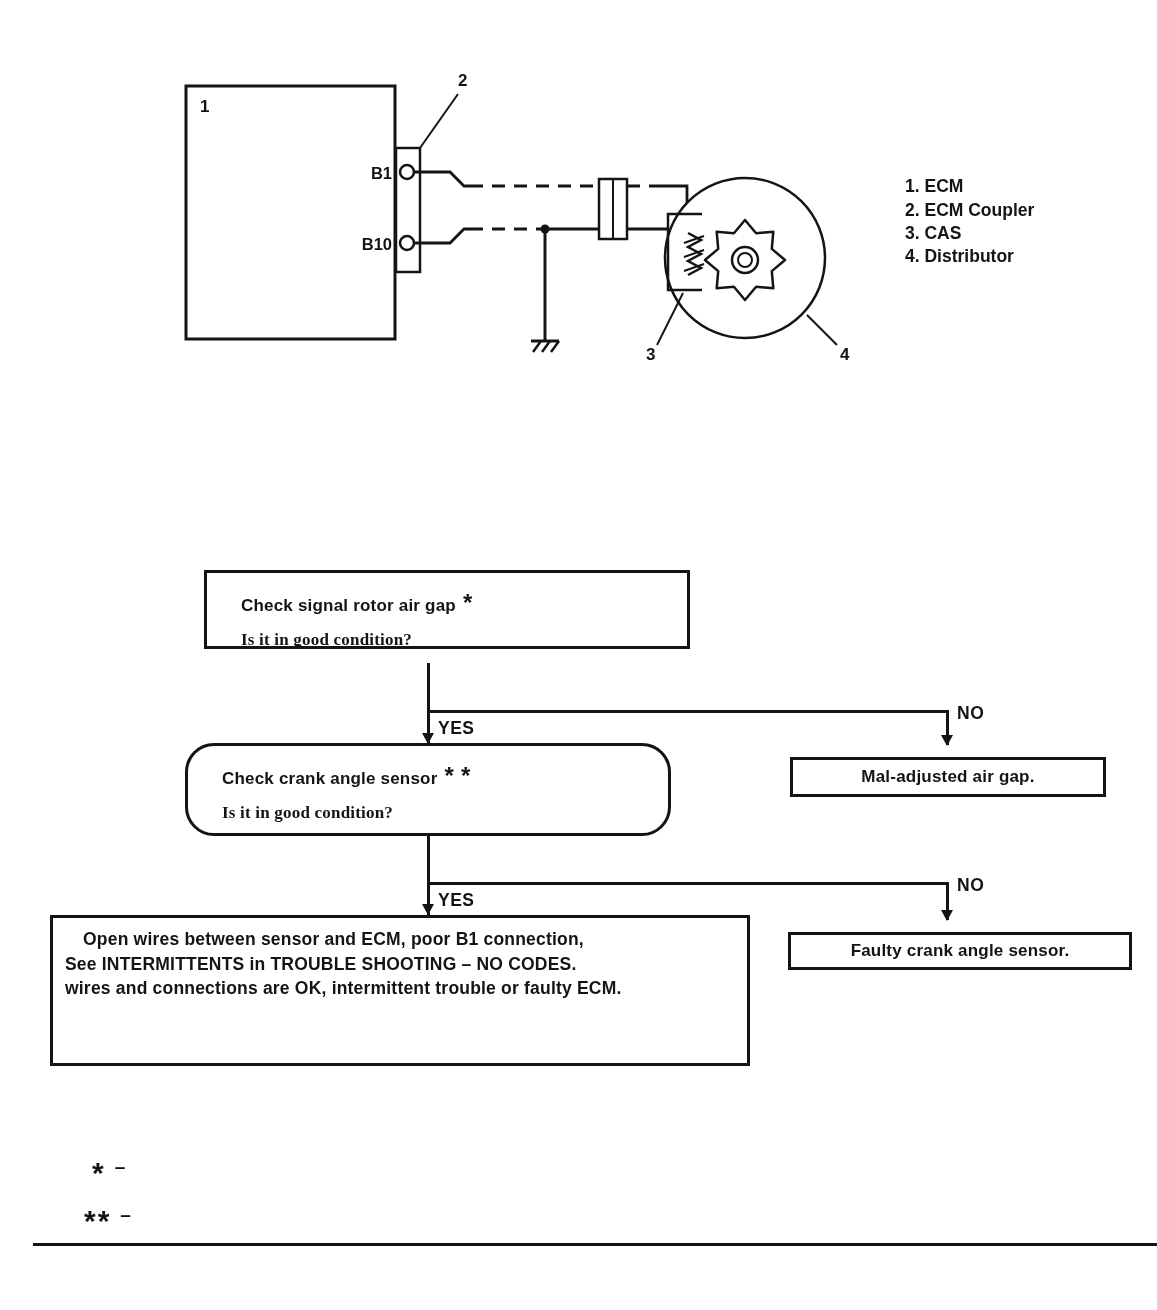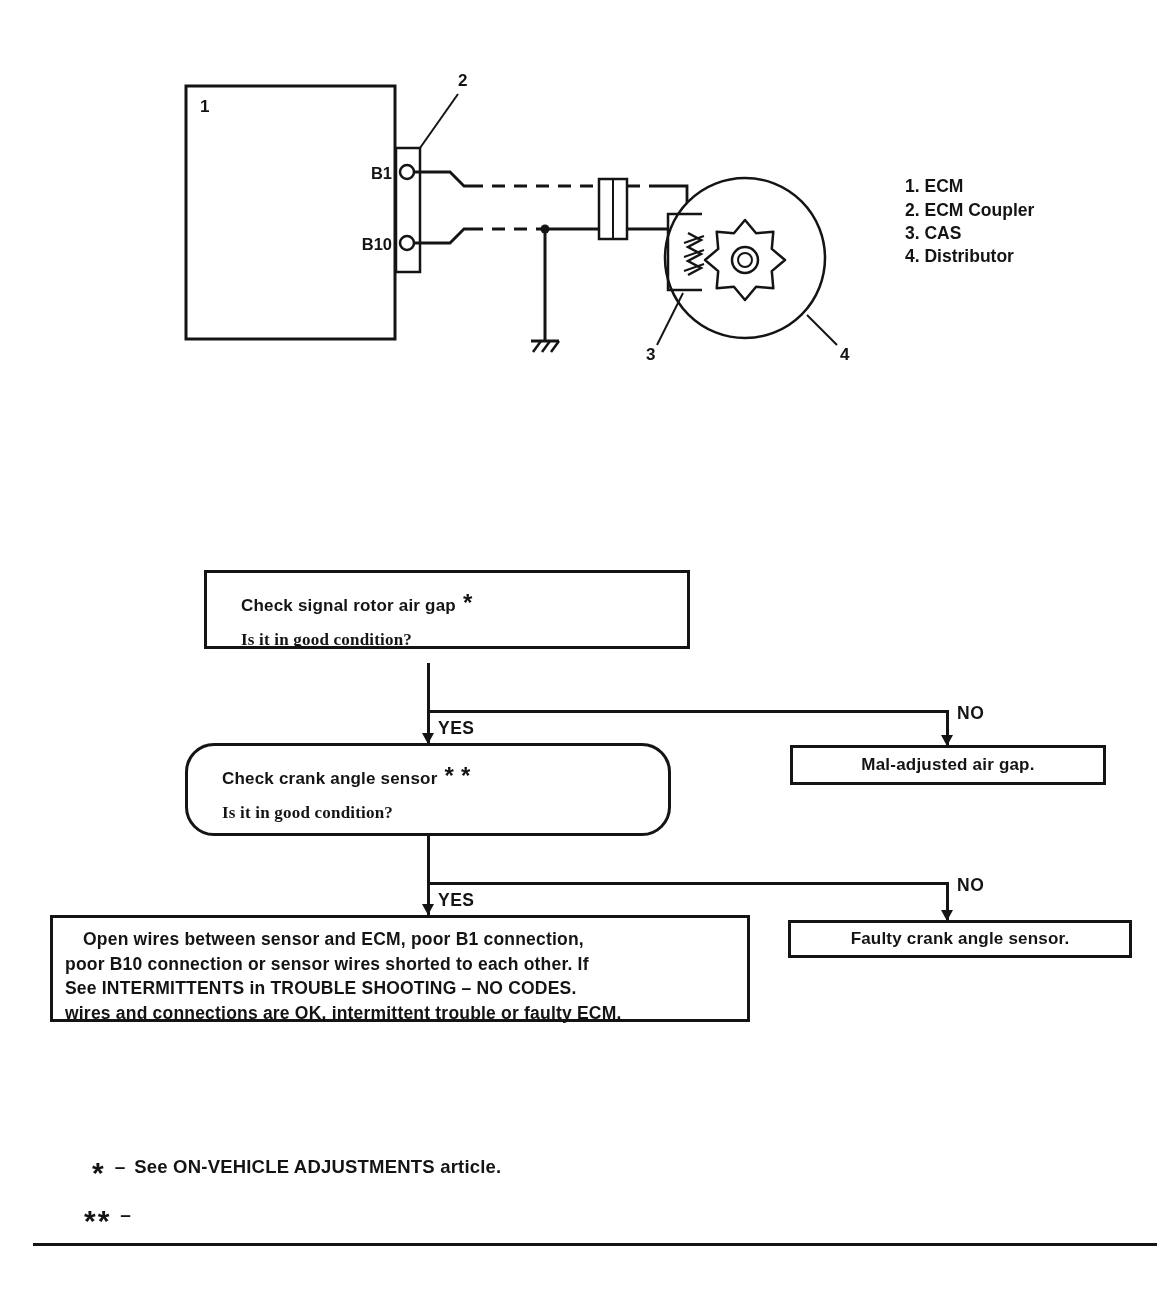--- a/index.html
+++ b/index.html
@@ -4,21 +4,21 @@
 <style>
   * { margin:0; padding:0; box-sizing:border-box; }
   html,body { background:#ffffff; }
   body { font-family:"Liberation Sans", sans-serif; color:#141414; }
   .page { position:relative; width:1157px; height:1310px; background:#ffffff; overflow:hidden; }
 
   
   .fc-box { position:absolute; border:3px solid #141414; background:#fff; font-size:17px; font-weight:600; letter-spacing:.2px; }
   .fc-decision { padding:16px 10px 0 34px; }
   .fc-decision .q-line { margin-top:13px;font-family:Liberation Serif, serif; }
-  .fc-result { display:flex; align-items:center; justify-content:center; text-align:left; }
+  .fc-result { display:flex; align-items:center; justify-content:center; text-align:left;margin-top:12px; }
   .fc-big { padding:9px 10px 0 12px; font-size:17.5px; line-height:24.5px; }
   .fc-big .bl:first-child { padding-left:18px; }
 
   .star-inline { font-size:24px; font-weight:700; margin-left:7px; }
 
   
   .line-h { position:absolute; background:#141414; height:2.5px; }
   .line-v { position:absolute; background:#141414; width:2.5px; }
   .arrow-down { position:absolute; width:0; height:0;
     border-left:6px solid transparent; border-right:6px solid transparent;
@@ -142,31 +142,29 @@
   <div class="line-v" style="left:946px; top:882px; height:38px;"></div>
   <div class="arrow-down" style="left:422px; top:904px;"></div>
   <div class="arrow-down" style="left:941px; top:910px;"></div>
   <div class="branch-label" style="left:438px; top:890px;">YES</div>
   <div class="branch-label" style="left:957px; top:875px;">NO</div>
 
   <div class="fc-box fc-result" style="left:788px; top:920px; width:344px; height:38px;">
     <span>Faulty crank angle sensor.</span>
   </div>
 
-  <div class="fc-box fc-big" style="left:50px; top:915px; width:700px; height:107px;">
+  <div class="fc-box fc-big" style="left:50px; top:915px; width:700px; height:151px;">
     <div class="bl">Open wires between sensor and ECM, poor B1 connection,</div>
-    <div class="bl">poor B10 connection or sensor wires shorted to each other. If</div>
     <div class="bl">See INTERMITTENTS in TROUBLE SHOOTING – NO CODES.</div>
     <div class="bl">wires and connections are OK, intermittent trouble or faulty ECM.</div>
   </div>
 
   <div class="footnote" style="left:92px; top:1156px;">
     <span class="star-lg">*</span>
     <span class="fn-dash">–</span>
-    <span class="fn-text">See ON-VEHICLE ADJUSTMENTS article.</span>
   </div>
   <div class="footnote" style="left:84px; top:1204px;">
     <span class="star-lg">**</span>
     <span class="fn-dash">–</span>
   </div>
 
   <div class="bottom-rule" style="left:33px; top:1243px; width:1124px;"></div>
 
 </div>
 

